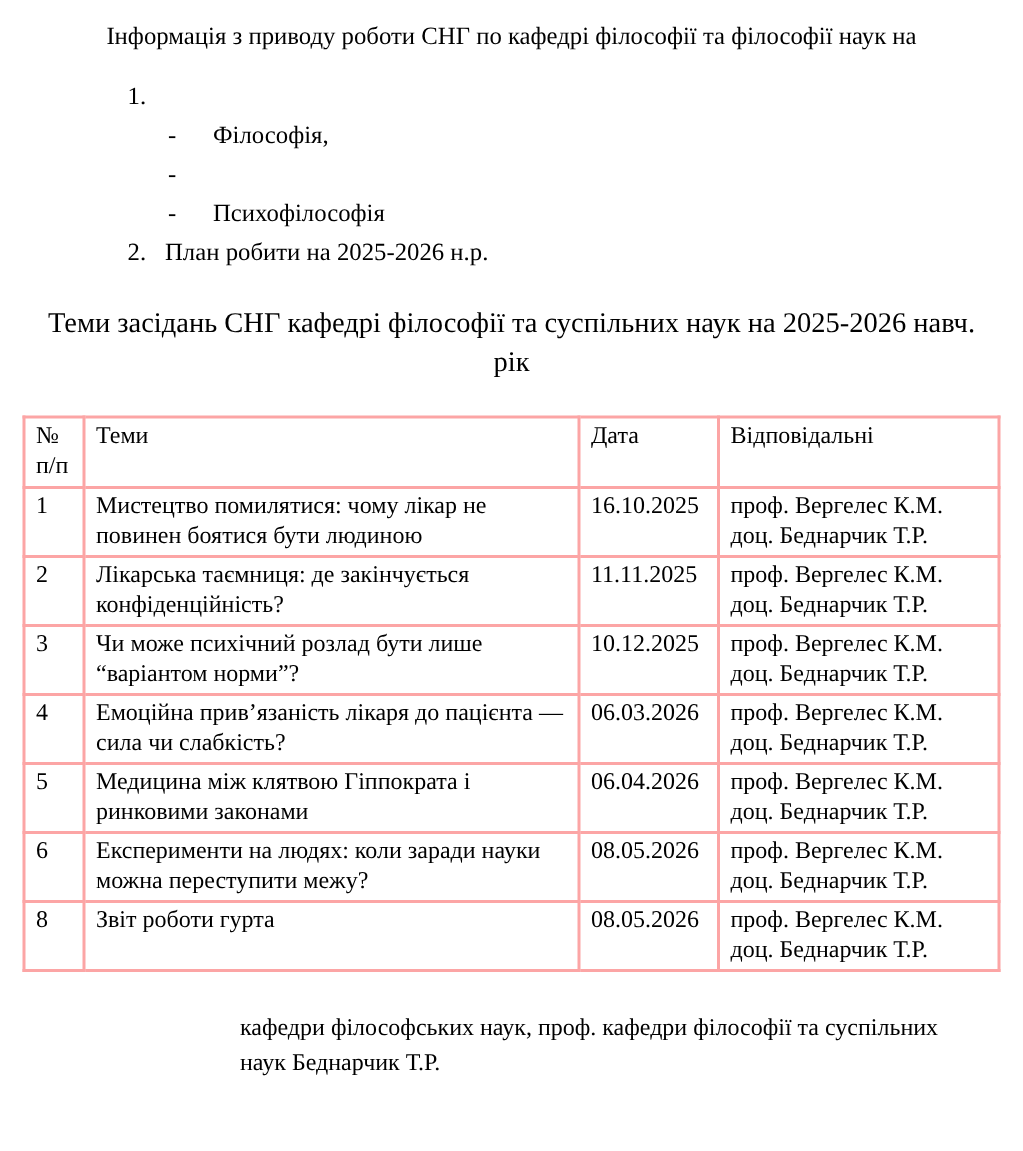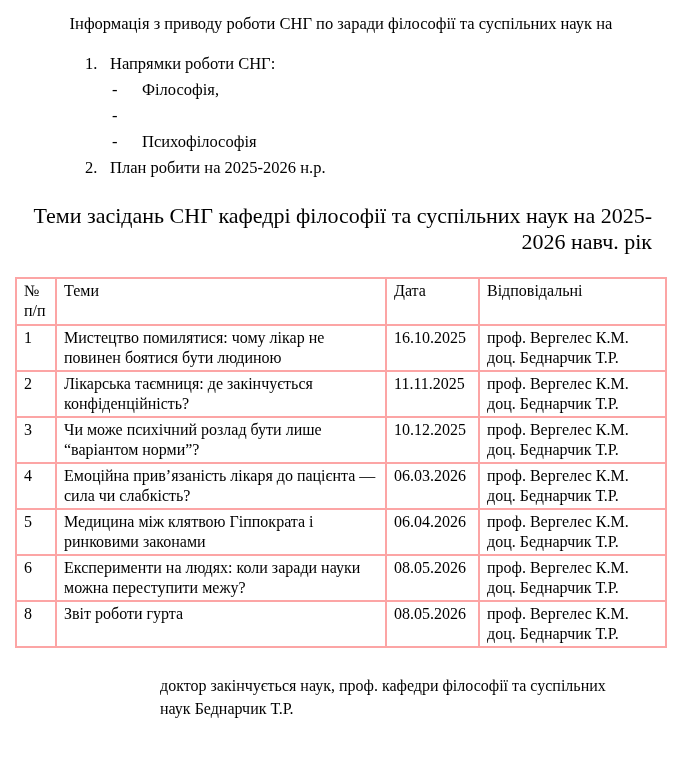--- a/index.html
+++ b/index.html
@@ -33,22 +33,22 @@
     display: flex;
   }
   .outline-item .marker {
     flex: 0 0 auto;
   }
   .outline-item.lvl0 .marker { width: 25px; }
   .outline-item.lvl1 { margin-left: 25px; }
   .outline-item.lvl1 .marker { width: 30px; padding-left: 2px; }
   .table-heading {
     margin-top: 22px;
-    text-align: right;
-    font-size: 22px;
+    text-align: center;
+    font-size: 19px;
     line-height: 26px;
     padding: 0 30px;
   }
   table.meetings {
     margin-top: 22px;
     margin-left: 15px;
     border-collapse: collapse;
     table-layout: fixed;
     width: 650px;
     font-size: 16px;
@@ -77,27 +77,26 @@
     font-size: 16px;
     line-height: 23px;
   }
 </style>
 </head>
 <body>
 
 <div class="page">
 
   <div class="doc-title" id="doc-title">
-      <div>Інформація з приводу роботи СНГ по заради філософії та суспільних наук на</div>
+      <div>Інформація з приводу роботи СНГ по кафедрі філософії та філософії наук на</div>
     </div>
 
   <div class="outline" id="outline">
       <div class="outline-item lvl0">
         <span class="marker">1.</span>
-        <span>Напрямки роботи СНГ:</span>
       </div>
       <div class="outline-item lvl1">
         <span class="marker">-</span>
         <span>Філософія,</span>
       </div>
       <div class="outline-item lvl1">
         <span class="marker">-</span>
       </div>
       <div class="outline-item lvl1">
         <span class="marker">-</span>
@@ -193,17 +192,17 @@
     <td>08.05.2026</td>
     <td>
             <div>проф. Вергелес К.М.</div>
             <div>доц. Беднарчик Т.Р.</div>
           </td>
   </tr>
 </tbody>
   </table>
 
   <div class="signature" id="signature">
-      <div>доктор закінчується наук, проф. кафедри філософії та суспільних</div>
+      <div>кафедри філософських наук, проф. кафедри філософії та суспільних</div>
       <div>наук Беднарчик Т.Р.</div>
     </div>
 
 </div>
 
 </body></html>

